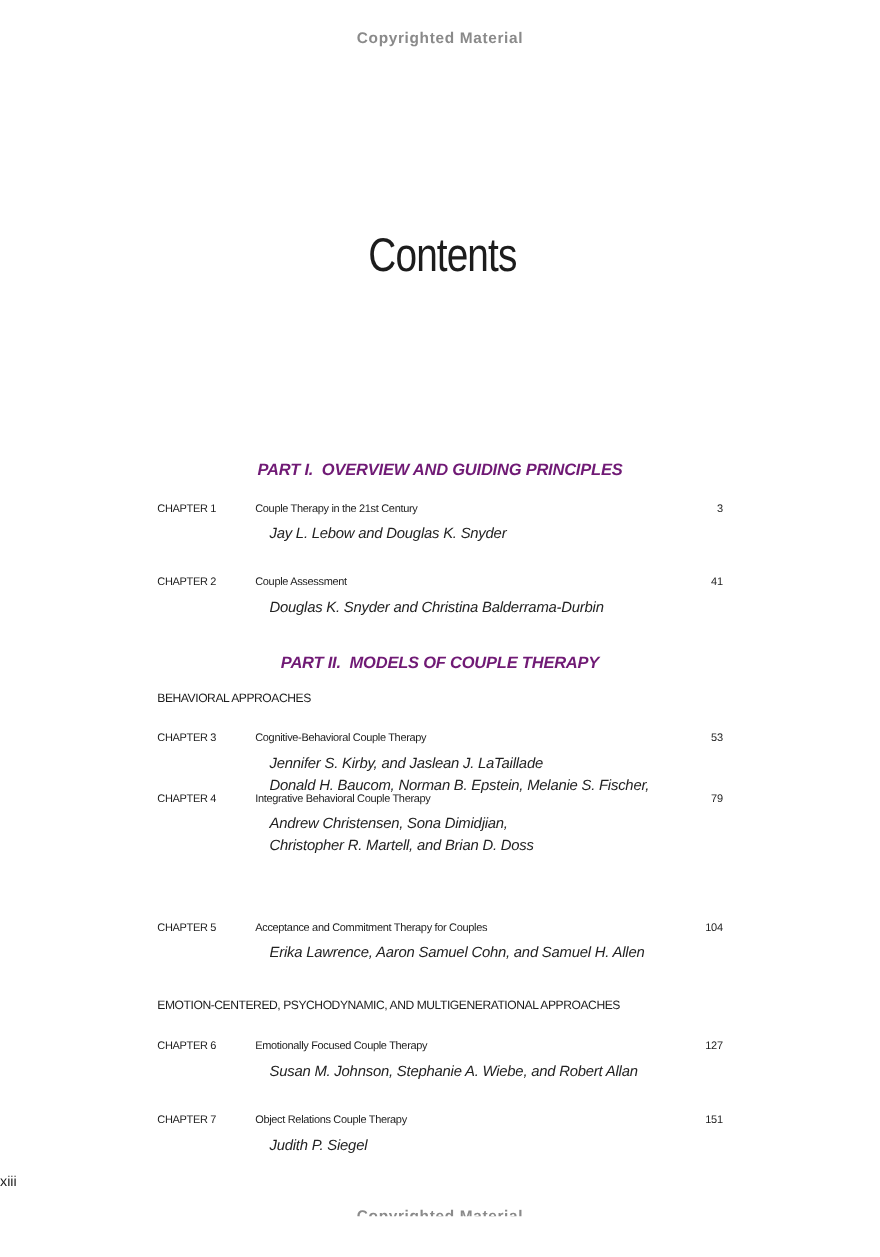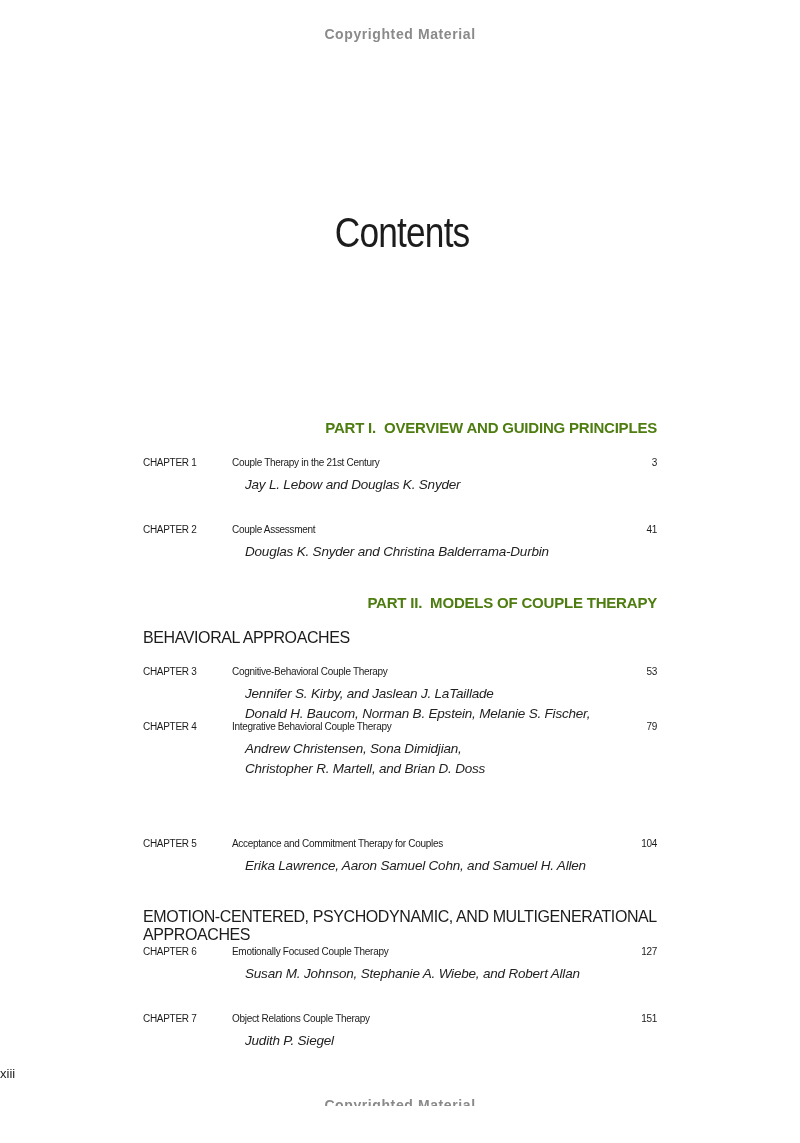--- a/index.html
+++ b/index.html
@@ -42,29 +42,30 @@
     transform: scaleX(0.82);
     transform-origin: 51.5% 50%;
   }
 
   .toc-block {
     position: absolute;
     left: 143px;
     width: 514px;
   }
   .part-heading {
-    text-align: right;
+    text-align: center;
     font-size: 15px;
     font-weight: 700;
     letter-spacing: -0.2px;
     white-space: pre;
-    color: #4d7c0f;
+    color: #701a75;
+    font-style: italic;
   }
   .section-heading {
-    font-size: 16px;
+    font-size: 11px;
     font-weight: 400;
     letter-spacing: -0.4px;
     color: #1c1c1c;
   }
   .entry-row {
     display: flex;
     align-items: baseline;
     font-size: 10px;
     line-height: 18px;
     letter-spacing: -0.3px;

